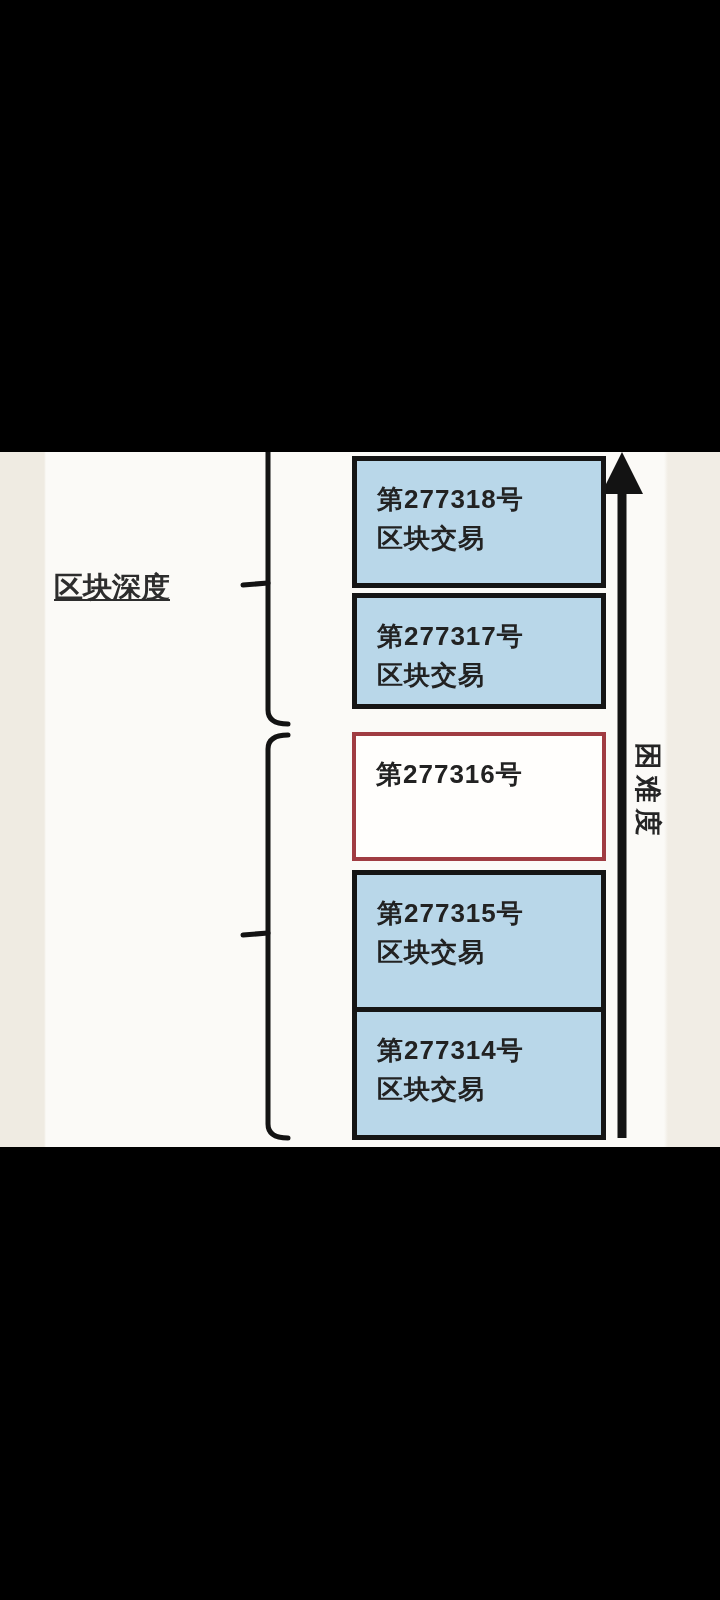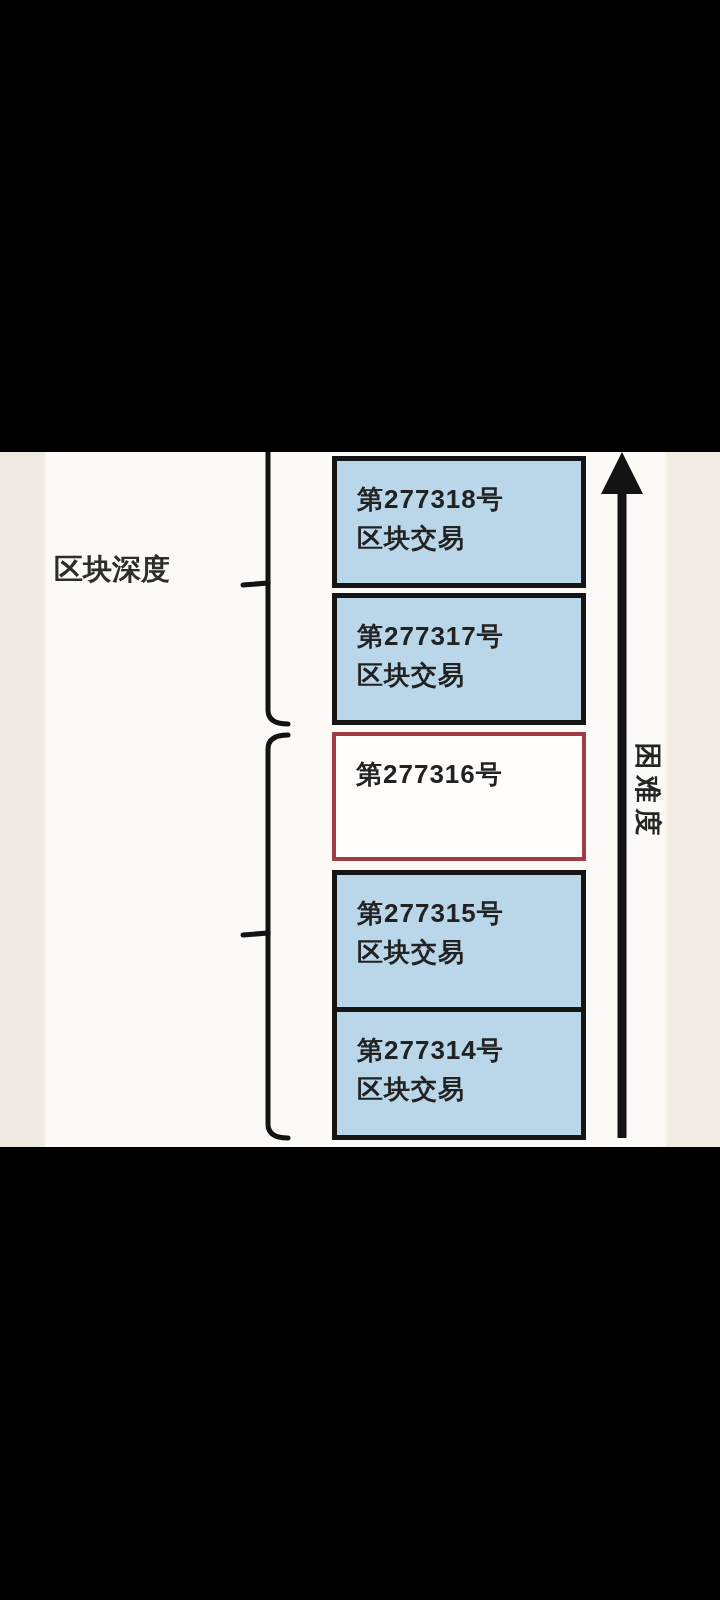--- a/index.html
+++ b/index.html
@@ -42,54 +42,54 @@
     left: 0;
     top: 0;
     width: 720px;
     height: 695px;
     display: block;
   }
 
   
   .block {
     position: absolute;
-    left: 332px;
+    left: 352px;
     width: 254px;
     box-sizing: border-box;
     background: var(--block-fill, #b9d7e9);
     border: 5px solid var(--block-border, #151515);
     padding: 19px 6px 0 20px;
     color: #222;
     font-size: 26px;
     line-height: 39px;
     font-weight: 600;
     letter-spacing: 1px;
   }
   .block .l1, .block .l2 { display: block; white-space: nowrap; }
   .block.b1 { top: 4px;   height: 132px; }
-  .block.b2 { top: 141px; height: 132px; }
+  .block.b2 { top: 141px; height: 116px; }
   .block.b3 {
     top: 280px; height: 129px;
     background: var(--highlight-fill, #fffefc);
     border: 4px solid var(--highlight-border, #a03c42);
   }
   .block.b4 { top: 418px; height: 169px; }
   .block.b5 { top: 555px; height: 133px; }
 
   
   .side-label {
     position: absolute;
     left: 54px;
     width: 130px;
     color: #2d2d2d;
     font-size: 29px;
     font-weight: 600;
     white-space: nowrap;
   }
-  .side-label.depth  { top: 98px; }
+  .side-label.depth  { top: 116px; text-decoration: underline; }
   .side-label.height { top: 463px; }
 
   .difficulty-label {
     position: absolute;
     left: 596px;
     top: 325px;
     width: 110px;
     height: 30px;
     color: #242424;
     font-size: 27px;

